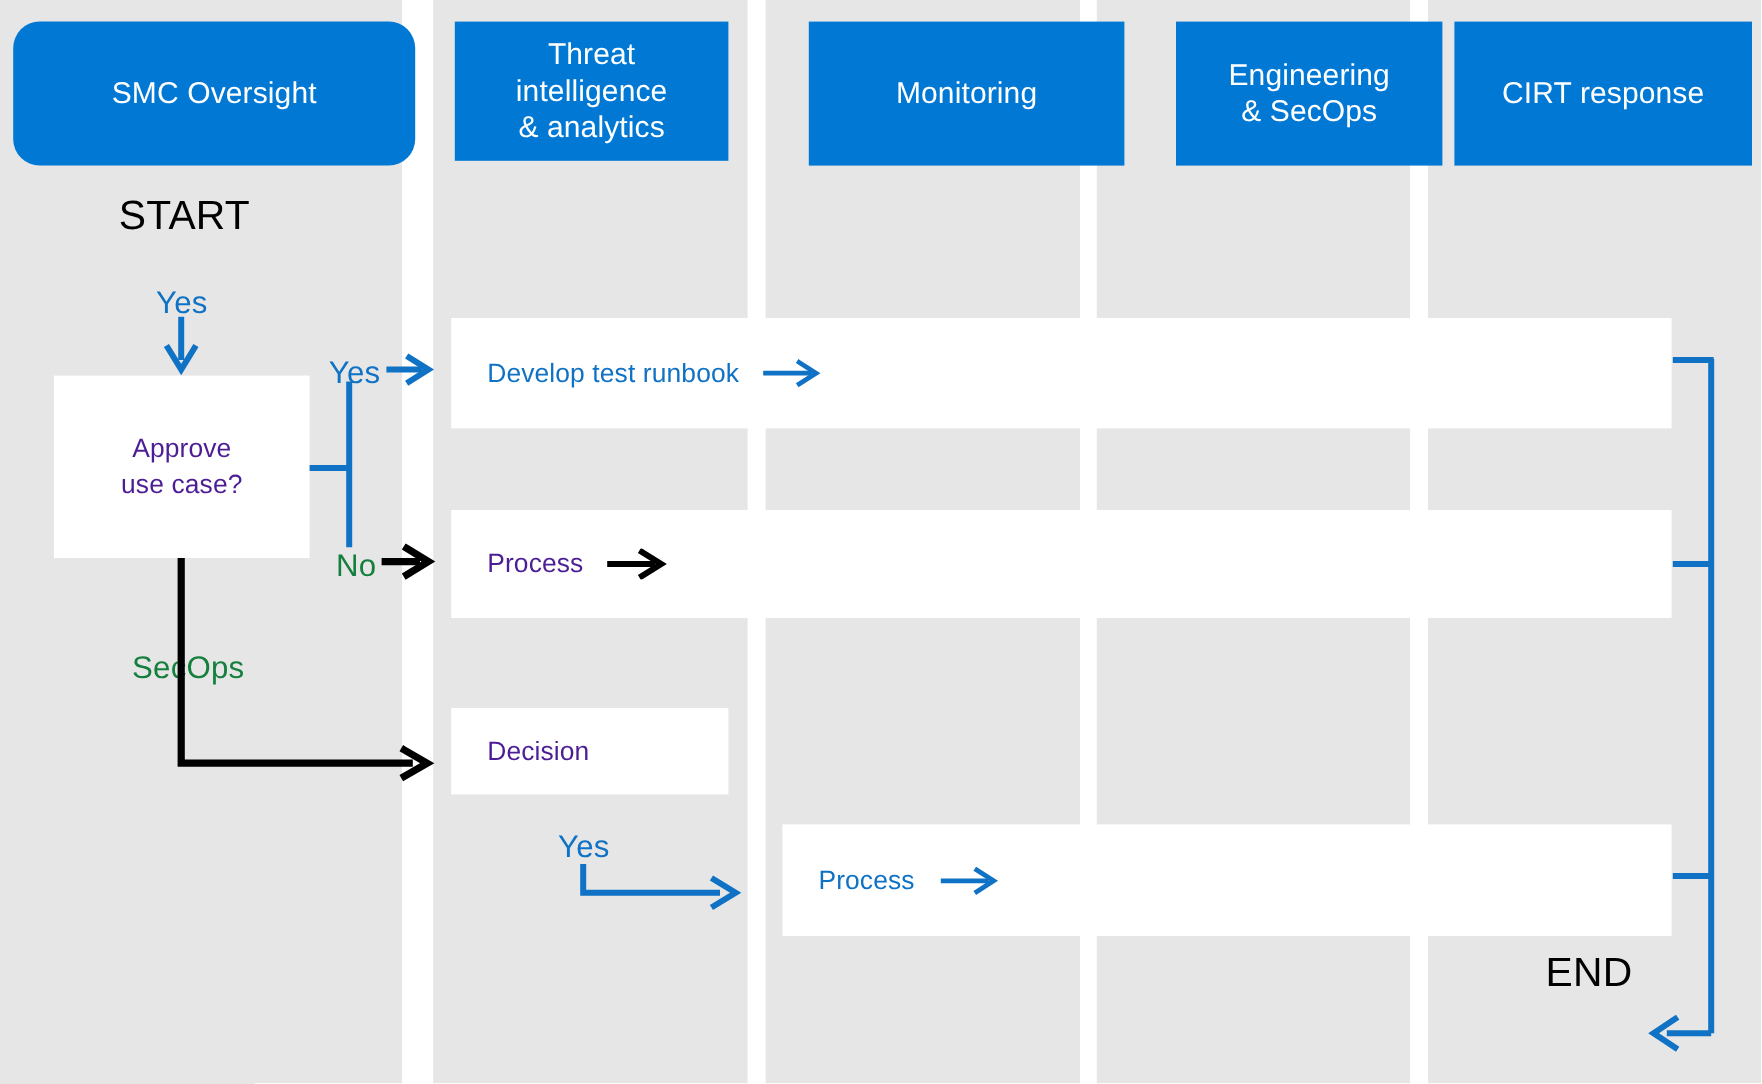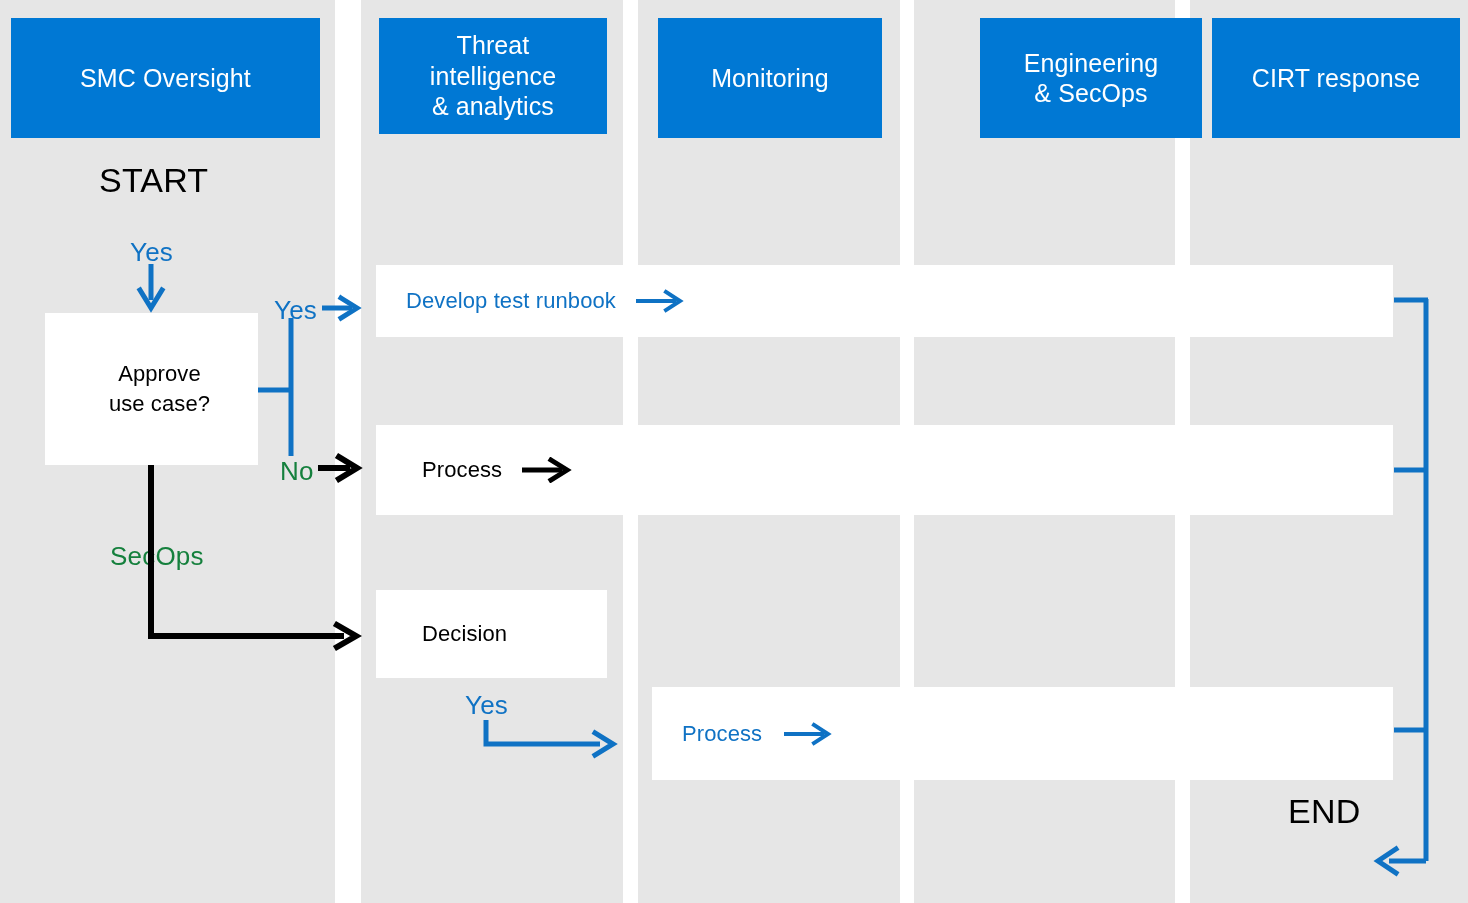--- a/index.html
+++ b/index.html
@@ -49,21 +49,21 @@
     display: flex;
     align-items: center;
   }
   .task-label {
     font-size: 22px;
     padding-left: 30px;
     white-space: nowrap;
     letter-spacing: 0.1px;
   }
   .task-label.blue { color: #0f72c4; }
-  .task-label.black { color: #000000; margin-left: 16px; }
+  .task-label.black { color: #4c1d95; }
 
   
   .free-text {
     position: absolute;
     white-space: nowrap;
     letter-spacing: 0.2px;
   }
   .big-text { font-size: 34px; color: #000000; }
   .conn-label { font-size: 26px; }
   .conn-label.blue { color: #0f72c4; }
@@ -82,60 +82,60 @@
 <body>
 
 <div id="canvas">
 
   <div class="lane" style="left:0px;   width:335px; height:903px;"></div>
   <div class="lane" style="left:361px; width:262px; height:903px;"></div>
   <div class="lane" style="left:638px; width:262px; height:903px;"></div>
   <div class="lane" style="left:914px; width:261px; height:903px;"></div>
   <div class="lane" style="left:1190px;width:278px; height:903px;"></div>
 
-  <div class="lane-header" style="left:11px; top:18px; width:309px; height:120px;">
+  <div class="lane-header" style="left:11px; top:18px; width:335px; height:120px;border-radius:22px;">
     <span>SMC Oversight</span>
   </div>
 
   <div class="lane-header" style="left:379px; top:18px; width:228px; height:116px;">
     <span>Threat
 intelligence
 &amp; analytics</span>
   </div>
 
-  <div class="lane-header" style="left:658px; top:18px; width:224px; height:120px;">
+  <div class="lane-header" style="left:674px; top:18px; width:263px; height:120px;">
     <span>Monitoring</span>
   </div>
 
   <div class="lane-header" style="left:936px; top:18px; width:222px; height:120px;margin-left:44px;">
     <span>Engineering
 &amp; SecOps</span>
   </div>
 
   <div class="lane-header" style="left:1212px; top:18px; width:248px; height:120px;">
     <span>CIRT response</span>
   </div>
 
-  <div class="task-box" style="left:376px; top:265px; width:1017px; height:72px;">
+  <div class="task-box" style="left:376px; top:265px; width:1017px; height:92px;">
     <span class="task-label blue">Develop test runbook</span>
     <svg class="node-arrow" width="54" height="26" viewBox="0 0 54 26" style="margin-left:18px;">
       <line x1="2" y1="13" x2="42" y2="13" stroke="#0f72c4" stroke-width="4"></line>
       <polyline points="32,4 46,13 32,22" fill="none" stroke="#0f72c4" stroke-width="4" stroke-linecap="square" stroke-linejoin="miter"></polyline>
     </svg>
   </div>
 
   <div class="task-box" style="left:376px; top:425px; width:1017px; height:90px;">
     <span class="task-label black">Process</span>
     <svg class="node-arrow" width="54" height="26" viewBox="0 0 54 26" style="margin-left:18px;">
       <line x1="2" y1="13" x2="42" y2="13" stroke="#000000" stroke-width="5"></line>
       <polyline points="31,3 47,13 31,23" fill="none" stroke="#000000" stroke-width="5" stroke-linecap="square" stroke-linejoin="miter"></polyline>
     </svg>
   </div>
 
-  <div class="task-box" style="left:376px; top:590px; width:231px; height:88px;">
+  <div class="task-box" style="left:376px; top:590px; width:231px; height:72px;">
     <span class="task-label black">Decision</span>
   </div>
 
   <div class="task-box" style="left:652px; top:687px; width:741px; height:93px;">
     <span class="task-label blue">Process</span>
     <svg class="node-arrow" width="54" height="26" viewBox="0 0 54 26" style="margin-left:20px;">
       <line x1="2" y1="13" x2="42" y2="13" stroke="#0f72c4" stroke-width="4"></line>
       <polyline points="32,4 46,13 32,22" fill="none" stroke="#0f72c4" stroke-width="4" stroke-linecap="square" stroke-linejoin="miter"></polyline>
     </svg>
   </div>

